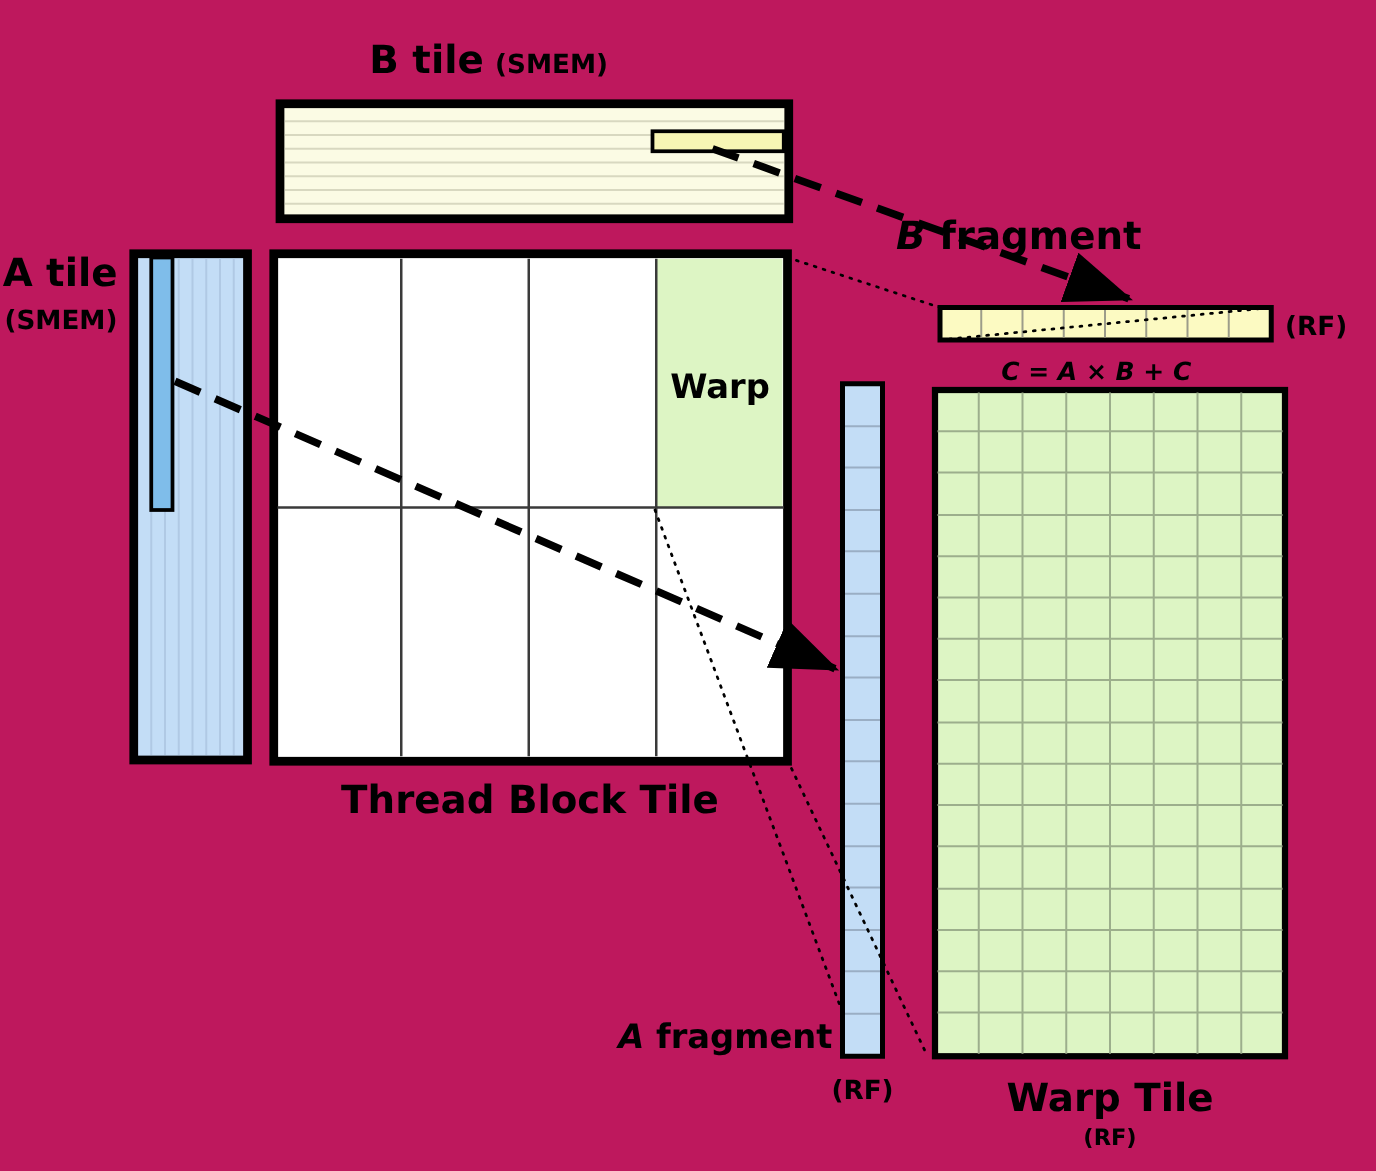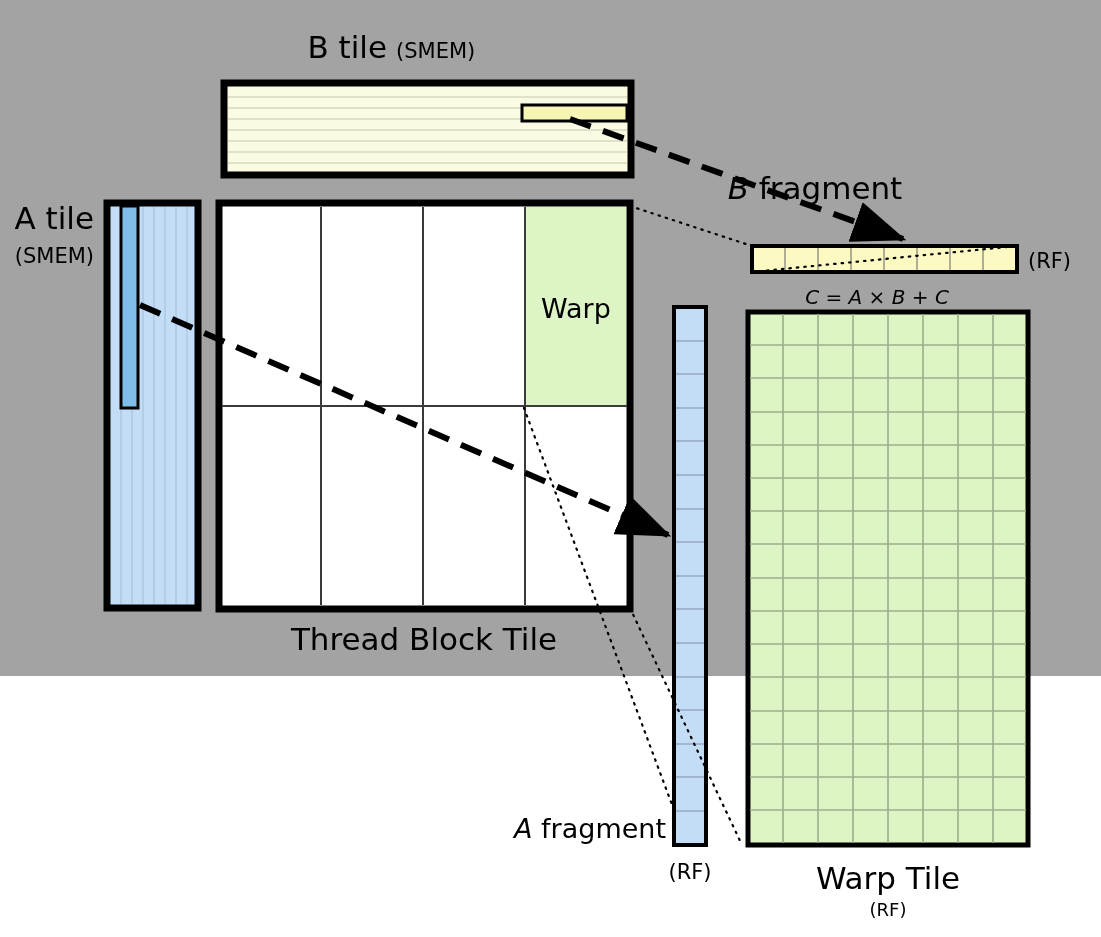--- a/index.html
+++ b/index.html
@@ -9,22 +9,23 @@
   }
   body {
     width: 1101px;
     height: 937px;
     font-family: "DejaVu Sans", "Liberation Sans", sans-serif;
     overflow: hidden;
   }
   #stage {
     position: relative;
     width: 1101px;
-    height: 676px;
-    background: #a3a3a3;
+    height: 937px;
+    background: #be185d;
+    font-weight: bold;
   }
   svg#diagram {
     position: absolute;
     left: 0;
     top: 0;
     width: 1101px;
     height: 937px;
   }
   .lbl {
     font-family: "DejaVu Sans", "Liberation Sans", sans-serif;

